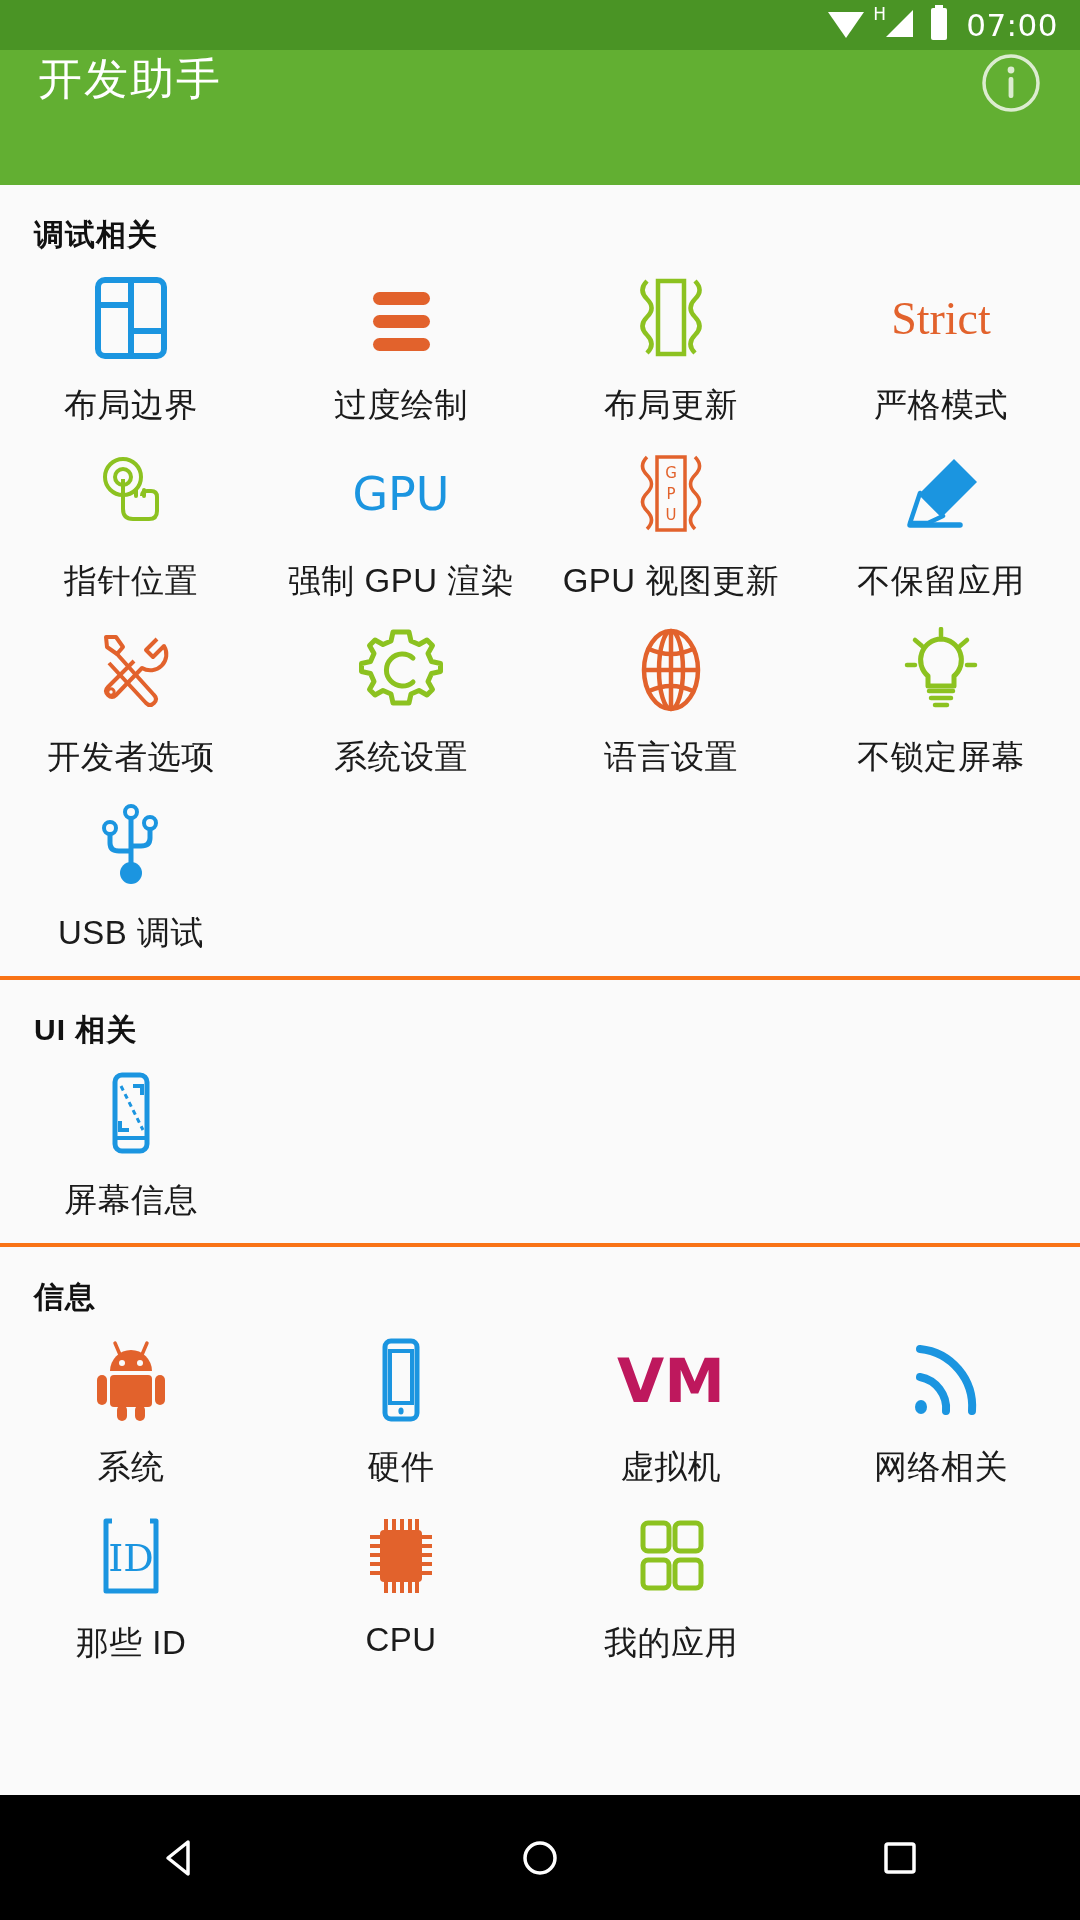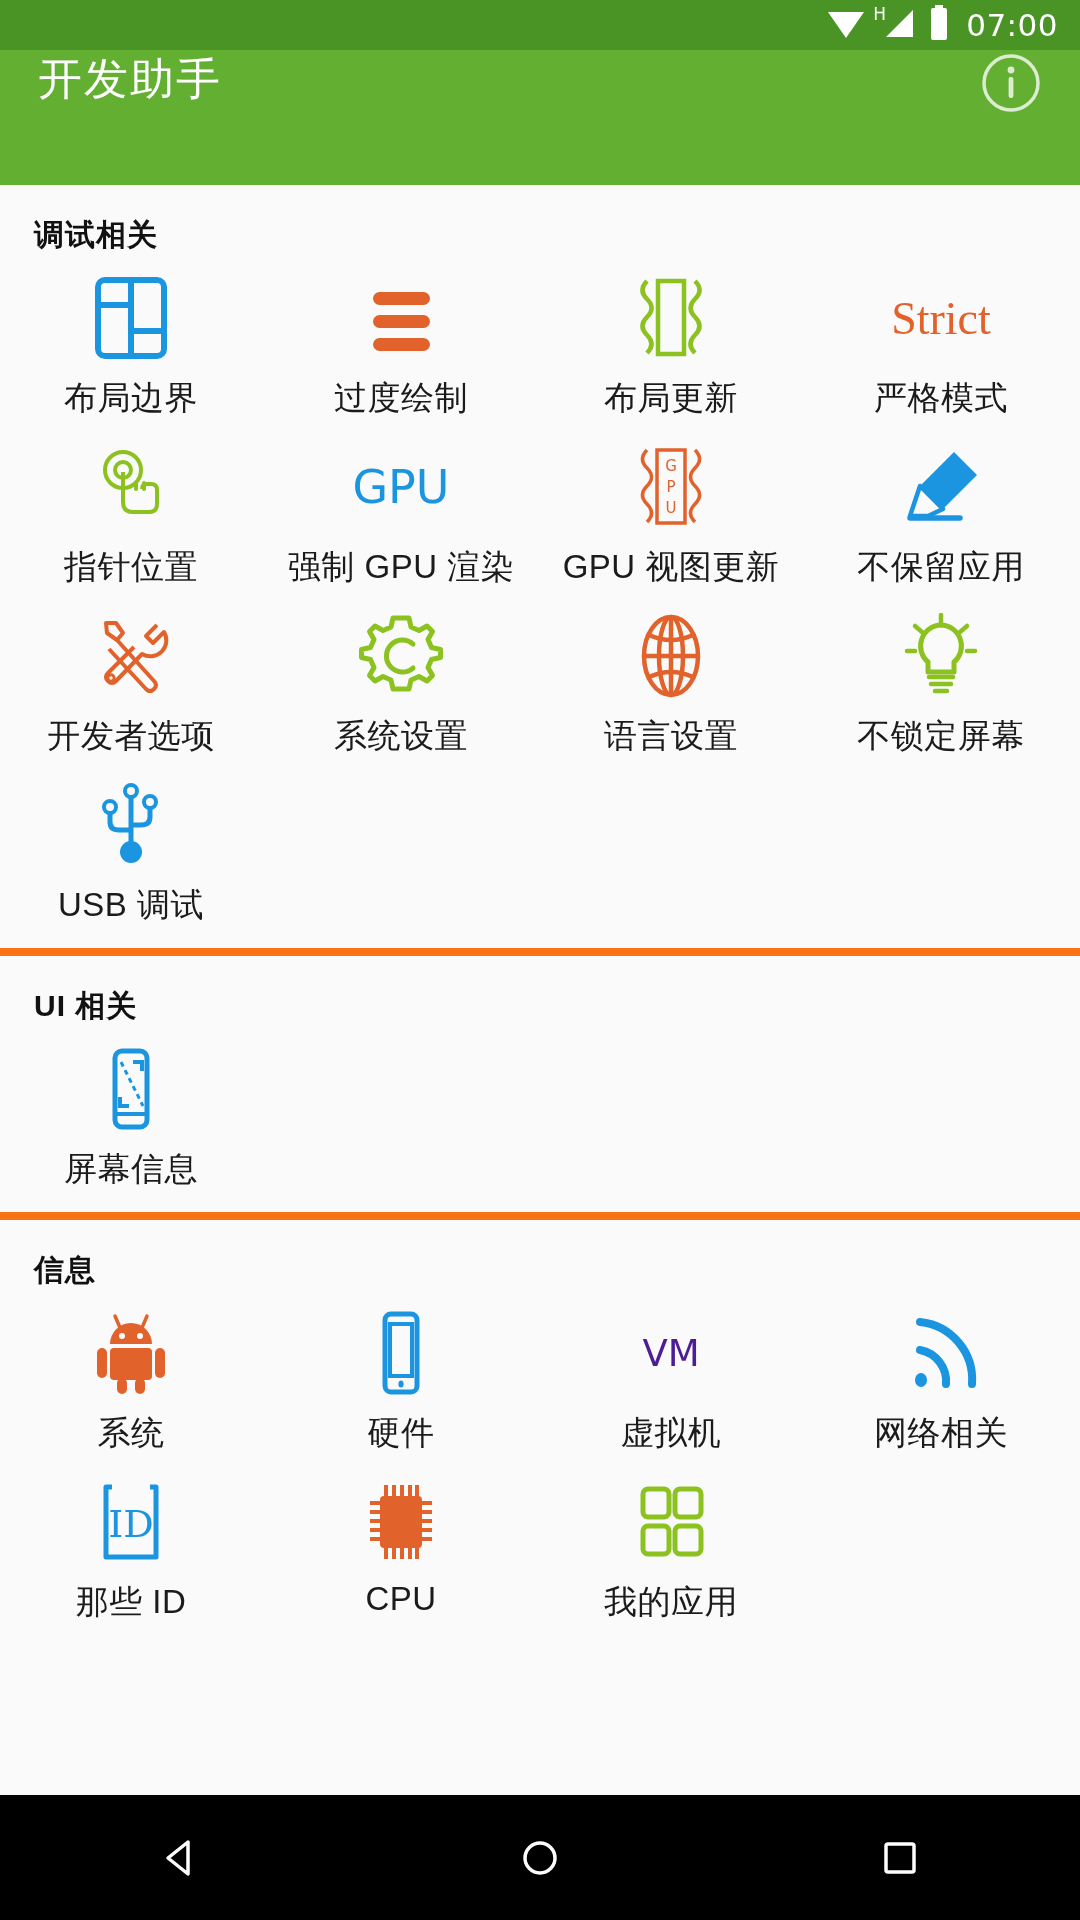--- a/index.html
+++ b/index.html
@@ -24,37 +24,37 @@
   #app-bar{
     height:135px;background:#62af32;
     display:flex;justify-content:space-between;
     padding:0 36px 0 38px;box-sizing:border-box;
   }
   #app-title{color:#ffffff;font-size:44px;letter-spacing:2px;}
   #info-button{width:66px;height:66px;display:flex;align-items:center;justify-content:center;}
   
   #content{background:#fafafa;height:1610px;box-sizing:border-box;overflow:hidden;}
   .section{padding:0 0 10px 0;}
-  .section + .section{border-top:8px solid #f97316;}
+  .section + .section{border-top:4px solid #f97316;}
   .section-title{
     font-size:30px;font-weight:bold;color:#111;
     padding:30px 0 6px 34px;letter-spacing:1px;
   }
   .grid{display:flex;flex-wrap:wrap;}
   .cell{
     width:25%;box-sizing:border-box;
     display:flex;flex-direction:column;align-items:center;
     padding:14px 8px 10px 0;
   }
   .cell .ico{
     height:84px;width:100%;
     display:flex;align-items:center;justify-content:center;
   }
   .cell .lbl{
-    margin-top:16px;font-size:33px;color:#1b1b1b;
+    margin-top:23px;font-size:33px;color:#1b1b1b;
     white-space:nowrap;letter-spacing:0.5px;text-align:center;
   }
   .txtico{font-size:46px;letter-spacing:0px;font-family:"DejaVu Sans",sans-serif;}
   
   #nav-bar{
     height:125px;background:#000;
     display:flex;align-items:center;justify-content:space-around;
   }
   #nav-bar .navbtn{width:120px;display:flex;align-items:center;justify-content:center;}
 </style>
@@ -308,21 +308,21 @@
             <rect x="27" y="4" width="32" height="78" rx="6" fill="none" stroke="#1b95e0" stroke-width="5"></rect>
             <rect x="32" y="14" width="22" height="52" fill="none" stroke="#1b95e0" stroke-width="4"></rect>
             <ellipse cx="43" cy="74" rx="2.6" ry="3.6" fill="#1b95e0"></ellipse>
           </svg>
         </div>
         <div class="lbl">硬件</div>
       </div>
 
       <div class="cell">
         <div class="ico">
-          <span class="txtico" style="color:#4c1d95;font-size:37px;">VM</span>
+          <span class="txtico" style="color:#be185d;font-size:61px;font-weight:bold;">VM</span>
         </div>
         <div class="lbl">虚拟机</div>
       </div>
 
       <div class="cell">
         <div class="ico">
           <svg width="86" height="86" viewBox="0 0 86 86">
             <path d="M22 12 a58 58 0 0 1 52 62" fill="none" stroke="#1b95e0" stroke-width="8" stroke-linecap="round"></path>
             <path d="M22 40 a32 32 0 0 1 26 34" fill="none" stroke="#1b95e0" stroke-width="8" stroke-linecap="round"></path>
             <ellipse cx="23" cy="70" rx="6" ry="7" fill="#1b95e0"></ellipse>

